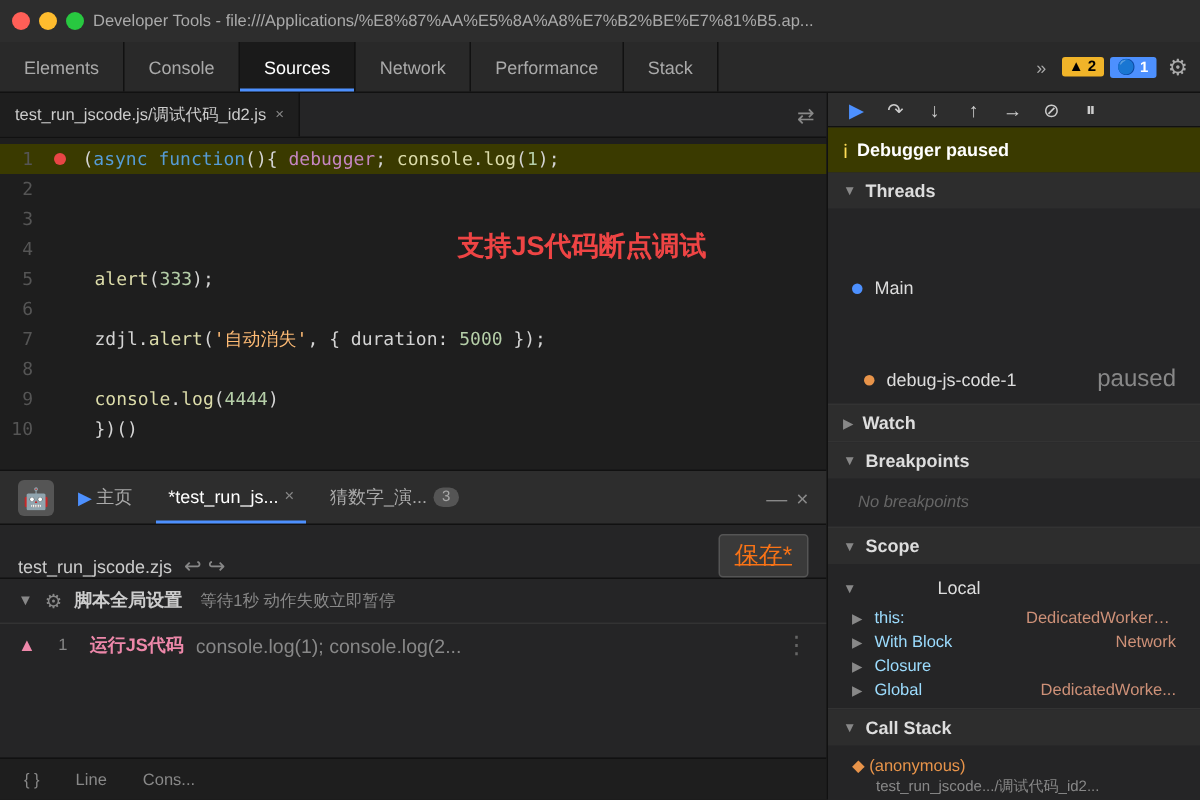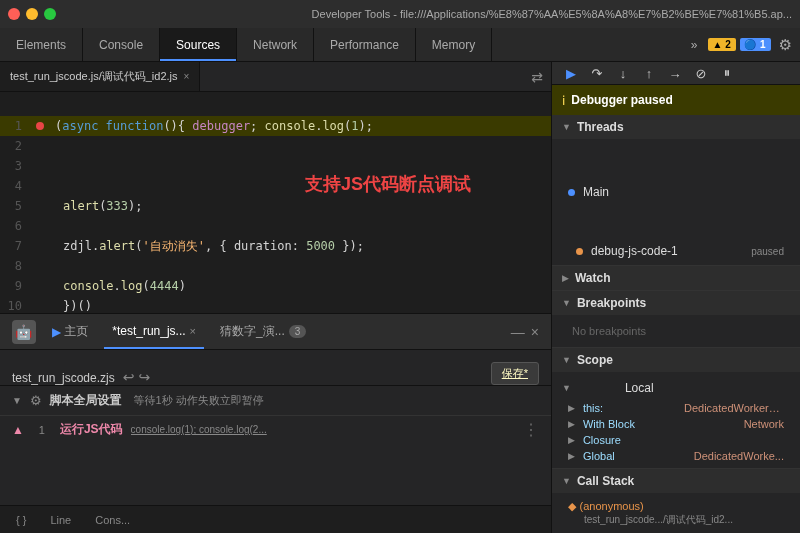--- a/index.html
+++ b/index.html
@@ -13,21 +13,21 @@
       align-items: center;
       padding: 0 8px;
       gap: 6px;
     }
     .traffic-light { width: 12px; height: 12px; border-radius: 50%; }
     .traffic-close { background: #ff5f57; }
     .traffic-min { background: #febc2e; }
     .traffic-max { background: #28c840; }
     .titlebar-title {
       flex: 1;
-      text-align: right;
+      text-align: left;
       color: #aaa;
       font-size: 11px;
     }
 
     
     .devtools-tabs {
       height: 34px;
       background: #292929;
       display: flex;
       align-items: center;
@@ -86,21 +86,20 @@
     }
 
     
     .left-panel {
       flex: 1;
       display: flex;
       flex-direction: column;
       background: #1e1e1e;
       border-right: 1px solid #111;
       min-width: 0;
-      gap: 20px;
     }
 
     
     .file-tabs {
       height: 30px;
       background: #252526;
       display: flex;
       align-items: center;
       border-bottom: 1px solid #111;
     }
@@ -248,24 +247,24 @@
       border-bottom: 1px solid #111;
     }
     .overlay-filename {
       color: #ccc;
       font-size: 12px;
     }
     .overlay-btn {
       margin-left: auto;
       background: #3a3a3a;
       border: 1px solid #555;
-      color: #fef9c3;
+      color: #f97316;
       padding: 3px 10px;
       border-radius: 3px;
-      font-size: 11px;
+      font-size: 16px;
       cursor: pointer;
       text-decoration: underline;
     }
     .undo-redo {
       display: flex;
       gap: 4px;
       color: #888;
     }
 
     .overlay-section {
@@ -281,21 +280,21 @@
     .section-desc { color: #888; font-size: 11px; margin-left: 4px; }
 
     .overlay-run-section {
       display: flex;
       align-items: center;
       padding: 4px 12px;
       gap: 8px;
     }
     .run-arrow { color: #e8a; font-size: 12px; font-weight: bold; cursor: pointer; }
     .run-title { color: #e8a; font-size: 12px; font-weight: bold; }
-    .run-code { color: #888; font-size: 10px; overflow: hidden; text-overflow: ellipsis; white-space: nowrap; max-width: 200px; text-decoration: underline; }
+    .run-code { color: #888; font-size: 13px; overflow: hidden; text-overflow: ellipsis; white-space: nowrap; max-width: 200px; }
     .run-dots { margin-left: auto; color: #666; font-size: 16px; cursor: pointer; }
     .run-num { color: #888; font-size: 11px; width: 20px; text-align: center; }
 
     .overlay-bottom-tabs {
       height: 28px;
       background: #1e1e1e;
       display: flex;
       align-items: center;
       gap: 8px;
       padding: 0 8px;
@@ -376,37 +375,38 @@
       gap: 8px;
       font-size: 12px;
       margin-top: 39px;
     }
     .thread-item .t-dot {
       width: 7px; height: 7px; border-radius: 50%;
     }
     .thread-item .t-dot.blue { background: #4d90fe; }
     .thread-item .t-dot.orange { background: #e8944a; }
     .thread-name { color: #ddd; }
-    .thread-status { margin-left: auto; color: #888; font-size: 10px; }
+    .thread-status { margin-left: auto; color: #888; font-size: 16px; }
 
     .scope-item {
       display: flex;
       align-items: center;
       padding: 2px 16px;
       gap: 8px;
       font-size: 11px;
     }
     .scope-arrow { color: #888; font-size: 9px; cursor: pointer; }
     .scope-key { color: #9cdcfe; }
     .scope-val { color: #ce9178; margin-left: auto; overflow: hidden; text-overflow: ellipsis; white-space: nowrap; max-width: 100px; }
 
     .no-bp {
       padding: 6px 20px;
       color: #666;
       font-size: 11px;
+      font-style: italic;
     }
 
     .callstack-item {
       padding: 3px 16px;
       font-size: 11px;
     }
     .cs-func { color: #dcdcaa; }
     .cs-func.active { color: #e8944a; }
     .cs-func::before {
       content: '◆ ';
@@ -434,21 +434,21 @@
   <div class="devtools-tab active">
     <span>Sources</span>
   </div>
   <div class="devtools-tab">
     <span>Network</span>
   </div>
   <div class="devtools-tab">
     <span>Performance</span>
   </div>
   <div class="devtools-tab">
-    <span>Memory</span>
+    <span>Stack</span>
   </div>
   <div class="devtools-tab-icons">
     <span style="color:#aaa;cursor:pointer;margin-right:6px;">»</span>
     <span class="warning-badge">
       ▲ <span>2</span>
     </span>
     <span class="info-badge">
       🔵 <span>1</span>
     </span>
     <span style="color:#aaa;font-size:15px;margin-left:4px;cursor:pointer;">⚙</span>

